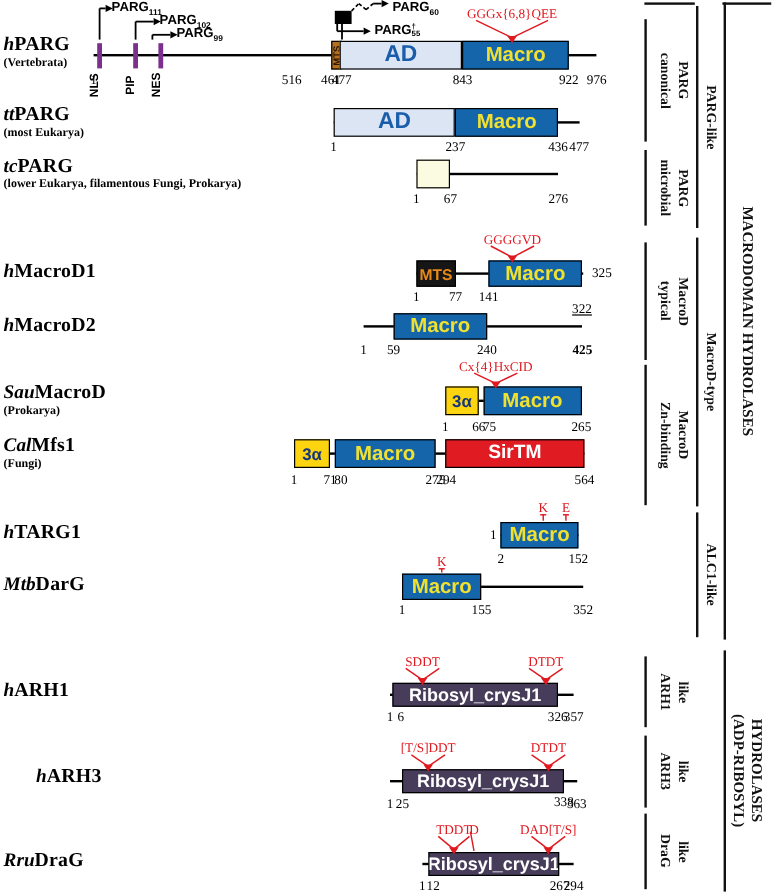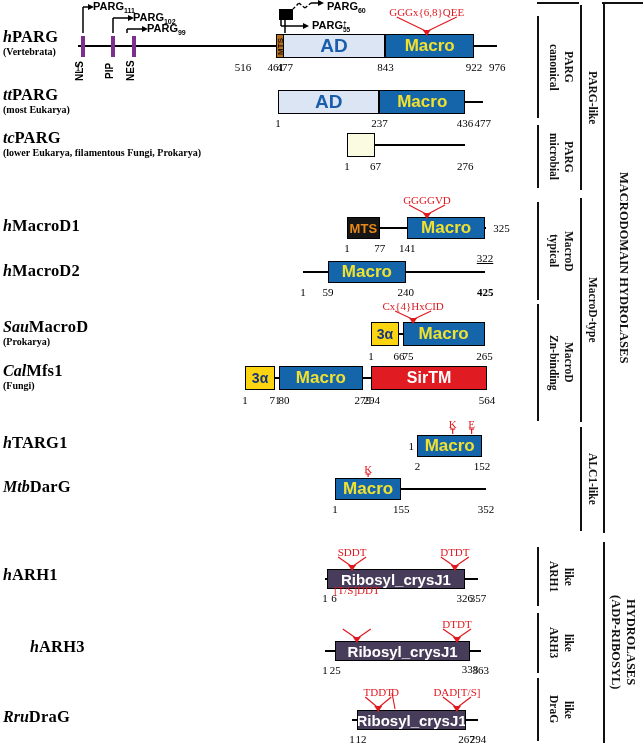--- a/index.html
+++ b/index.html
@@ -177,21 +177,21 @@
     <div class="fork-label red" style="left: 454.86px; top: 546px;">DTDT</div>
     <div class="pname" style="left: 3px; top: 638px; margin-left: 27px;"><span class="pfx">h</span><span class="pnm">ARH3</span></div>
     <div class="hline" style="left: 325px; width: 155.66px; top: 650px;"></div>
     <div class="dom" style="left: 335.32px; width: 134.59px; top: 641px; height: 20px; background: rgb(71, 60, 89); color: rgb(255, 255, 255); font-size: 15px;">
       <span>Ribosyl_crysJ1</span>
     </div>
     <div class="num" style="left: 325px; top: 664px;">1</div>
     <div class="num" style="left: 335.32px; top: 664px;">25</div>
     <div class="num" style="left: 469.91px; top: 663px;">338</div>
     <div class="num" style="left: 480.66px; top: 664px;">363</div>
-    <div class="fork-label red" style="left: 356.82px; top: 584px;">[T/S]DDT</div>
+    <div class="fork-label red" style="left: 356.82px; top: 618px;">[T/S]DDT</div>
     <div class="fork-label red" style="left: 457.01px; top: 618px;">DTDT</div>
     <div class="pname" style="left: 3px; top: 708px;"><span class="pfx">Rru</span><span class="pnm">DraG</span></div>
     <div class="hline" style="left: 352px; width: 125.99px; top: 719px;"></div>
     <div class="dom" style="left: 356.73px; width: 109.65px; top: 710px; height: 20px; background: rgb(71, 60, 89); color: rgb(255, 255, 255); font-size: 15px;">
       <span>Ribosyl_crysJ1</span>
     </div>
     <div class="num" style="left: 352px; top: 733px;">1</div>
     <div class="num" style="left: 361px; top: 733px;">12</div>
     <div class="num" style="left: 466.38px; top: 733px;">267</div>
     <div class="num" style="left: 477.99px; top: 733px;">294</div>

